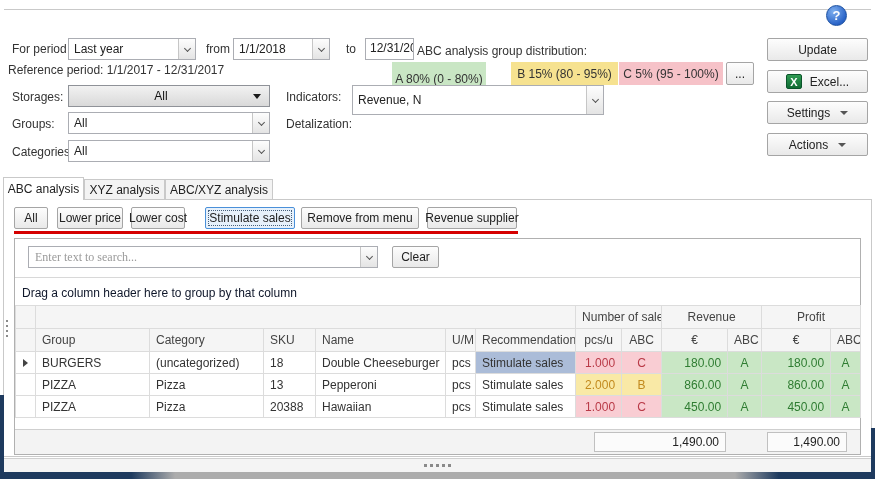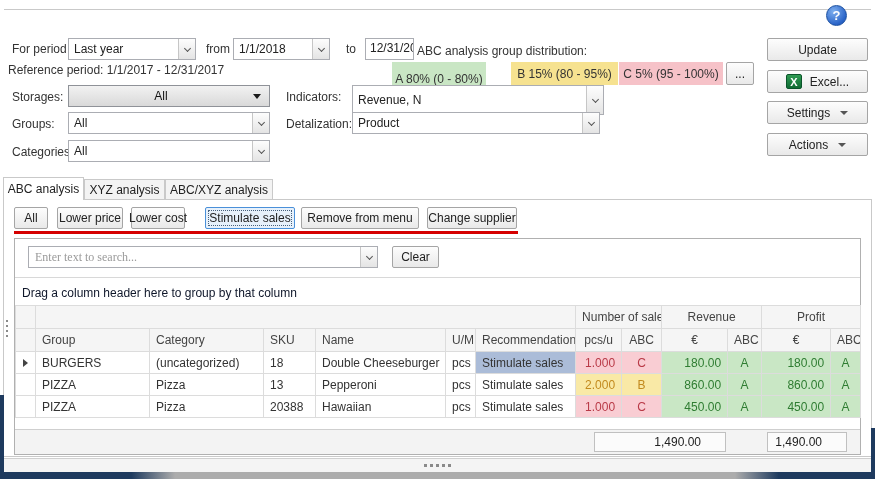--- a/index.html
+++ b/index.html
@@ -58,21 +58,21 @@
   table.grid td { height:22px; padding:2px 6px; background:#fff; }
   td.num { text-align:right; padding-right:9px; }
   td.ctr { text-align:center; }
   td.sel-cell { background:#abbcd8 !important; }
   .abc-a { background:#c9e7c5 !important; color:#2f7d32;margin-top:16px; }
   .abc-b { background:#f9e9a6 !important; color:#c28a1e; }
   .abc-c { background:#f9cdd3 !important; color:#b93a47; }
   .row-arrow { width:0; height:0; border-top:4px solid transparent; border-bottom:4px solid transparent; border-left:5px solid #444; display:inline-block; }
 
   .footer-band { background:#f3f3f3; border-top:1px solid #cfcfcf; }
-  .total-box { border:1px solid #c0c0c0; background:#fbfbfb; font-size:12px; color:#222; display:flex; align-items:center; justify-content:flex-end; padding:0 24px; }
+  .total-box { border:1px solid #c0c0c0; background:#fbfbfb; font-size:12px; color:#222; display:flex; align-items:center; justify-content:flex-end; padding:0 6px; }
 
   
   .vdots { display:flex; flex-direction:column; gap:3px; align-items:center; cursor:grab; }
   .vdots i { width:2px; height:2px; background:#8a8a8a; }
   .splitter { background:#f4f4f4; border-top:1px solid #cfcfcf; display:flex; align-items:center; justify-content:center; gap:3px; cursor:row-resize; }
   .splitter i { width:3px; height:3px; background:#8a8a8a; }
   .frame { background:#1e3a5e; }
   .frame-bottom { background:linear-gradient(90deg,#1e3a5e 0 15%, #acacac 20% 84%, #1e3a5e 89%); }
 </style>
 </head>
@@ -122,26 +122,20 @@
   </div>
 
   <div class="abs lbl" style="left:12px; top:117px;">Groups:</div>
   <div class="abs combo" style="left:68px; top:112px; width:202px; height:22px;">
     <span class="val">All</span>
     <span class="dd-btn">
         <i class="chev"></i>
       </span>
   </div>
   <div class="abs lbl" style="left:286px; top:117px;">Detalization:</div>
-  <div class="abs combo" style="left:352px; top:112px; width:248px; height:22px;">
-    <span class="val">Product</span>
-    <span class="dd-btn">
-        <i class="chev"></i>
-      </span>
-  </div>
 
   <div class="abs lbl" style="left:12px; top:145px;">Categories:</div>
   <div class="abs combo" style="left:68px; top:140px; width:202px; height:22px;">
     <span class="val">All</span>
     <span class="dd-btn">
         <i class="chev"></i>
       </span>
   </div>
 
   <div class="abs btn" style="left:767px; top:38px; width:101px; height:23px;">Update</div>
@@ -161,21 +155,21 @@
   <div class="abs tab active" style="left:3px; top:177px; width:81px; height:23px;">ABC analysis</div>
   <div class="abs tab" style="left:84px; top:179px; width:81px; height:20px;">XYZ analysis</div>
   <div class="abs tab" style="left:165px; top:179px; width:108px; height:20px;">ABC/XYZ analysis</div>
   <div class="abs tab-panel" style="left:3px; top:199px; width:869px; height:258px;"></div>
 
   <div class="abs btn" style="left:14px; top:207px; width:34px; height:22px;">All</div>
   <div class="abs btn" style="left:57px; top:207px; width:66px; height:22px;">Lower price</div>
   <div class="abs btn" style="left:131px; top:207px; width:54px; height:22px;">Lower cost</div>
   <div class="abs btn selected" style="left:205px; top:207px; width:90px; height:22px;">Stimulate sales</div>
   <div class="abs btn" style="left:301px; top:207px; width:118px; height:22px;">Remove from menu</div>
-  <div class="abs btn" style="left:427px; top:207px; width:90px; height:22px;">Change supplier</div>
+  <div class="abs btn" style="left:427px; top:207px; width:90px; height:22px;">Revenue supplier</div>
   <div class="abs redline" style="left:14px; top:231px; width:504px; height:3px;"></div>
 
   <div class="abs grid-panel" style="left:14px; top:238px; width:847px; height:217px;">
 
     <div class="abs" style="left:13px; top:7px; width:350px; height:22px;">
       <input class="search-input" type="text" placeholder="Enter text to search..." style="">
       <span class="dd-btn abs" style="right:1px; top:1px; height:20px;">
           <i class="chev"></i>
         </span>
     </div>

